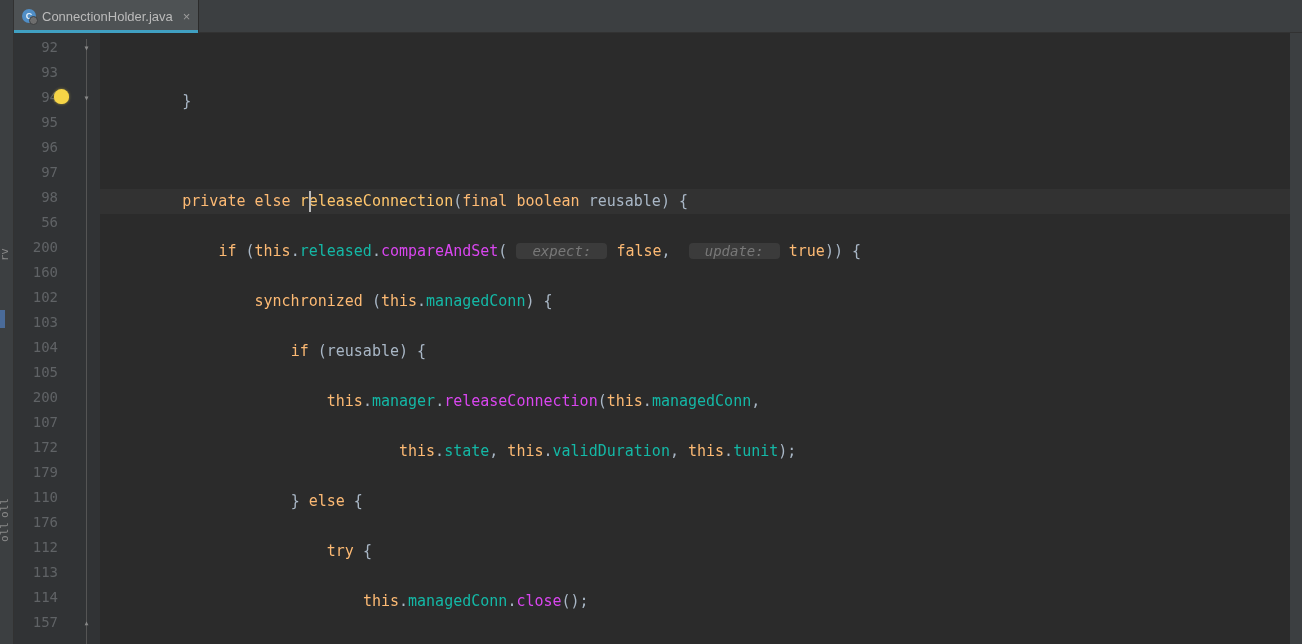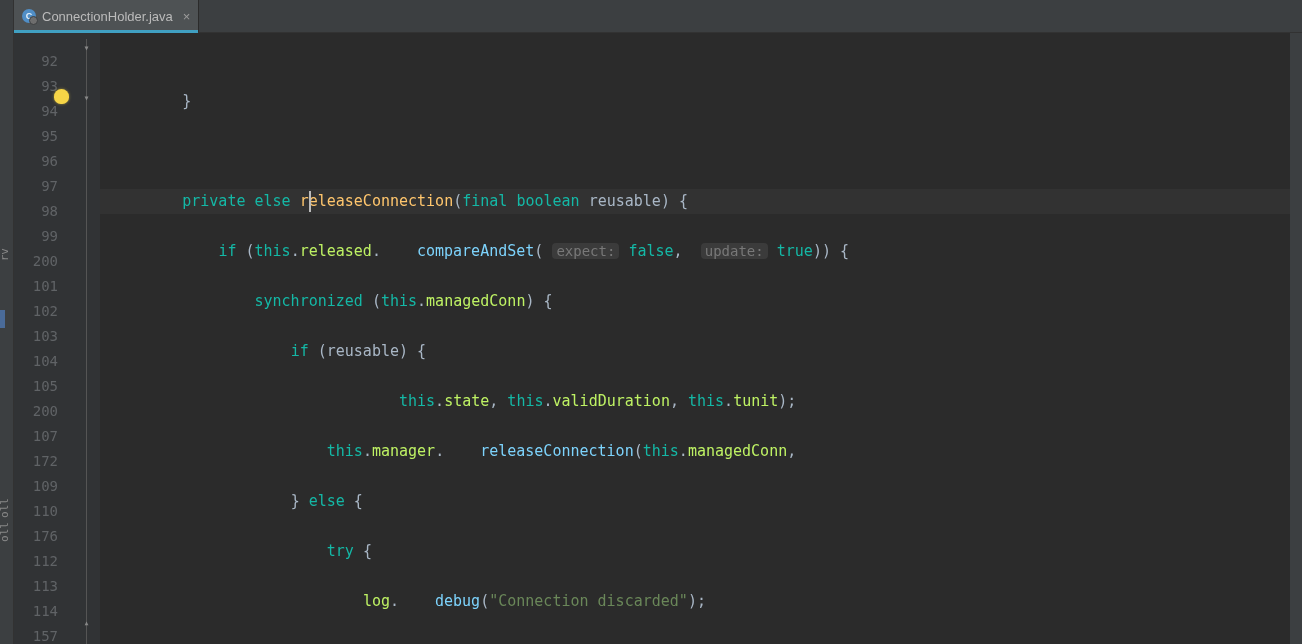--- a/index.html
+++ b/index.html
@@ -95,21 +95,21 @@
   .editor {
     position:absolute;
     left:14px; right:0; top:33px; bottom:0;
     background:#2b2b2b;
     display:flex;
   }
   .lineno-col {
     width: 60px;
     background:#313335;
     text-align:right;
-    padding-top:16px;
+    padding-top:2px;
     color:#606366;
     font-size:14px;
     line-height:25px;
     user-select:none;
   }
   .lineno-col div { padding-right:16px; height:25px; }
   .fold-col {
     width: 26px;
     background:#313335;
     position:relative;
@@ -151,32 +151,33 @@
   .caret-line::before{
     content:"";
     position:absolute;
     left:209px;
     top:2px; bottom:2px;
     width:2px;
     background:#bbbbbb;
   }
 
   
-  .kw { color:#14b8a6; }
-  .mth { color:#7dd3fc;margin-left:36px; }
+  .kw { color:#fdba74; }
+  .mth { color:#d946ef; }
   .decl { color:#ffc66d; }
-  .fld { color:#bef264;text-align:center; }
+  .fld { color:#14b8a6;text-align:center; }
   .str { color:#6a8759; }
   .par { color:#a9b7c6;margin-top:47px; }
   .hint {
     background:#3b3b3b;
     border-radius:4px;
-    padding:0 4px;
+    padding:0 16px;
     color:#787878;
     font-size:14px;
+    font-style:italic;
   }
   .op { color:#a9b7c6; }
 
   .scroll-zone {
     position:absolute;
     right:0; top:33px; bottom:0;
     width:12px;
     background:#3c3f41;
   }
 </style>
@@ -201,31 +202,31 @@
 
 <div class="editor">
   <div class="lineno-col" id="linenos">
       <div>92</div>
       <div>93</div>
       <div>94</div>
       <div>95</div>
       <div>96</div>
       <div>97</div>
       <div>98</div>
-      <div>99</div>
+      <div>56</div>
       <div>200</div>
-      <div>101</div>
+      <div>160</div>
       <div>102</div>
       <div>103</div>
       <div>104</div>
       <div>105</div>
       <div>200</div>
       <div>107</div>
       <div>172</div>
-      <div>109</div>
+      <div>179</div>
       <div>110</div>
       <div>176</div>
       <div>112</div>
       <div>113</div>
       <div>114</div>
       <div>157</div>
     </div>
   <div class="fold-col">
     <div class="fold-line"></div>
     <div class="fold-mark" style="top:10px">▾</div>
@@ -235,24 +236,25 @@
   <div class="bulb"></div>
 
   <div class="code-col">
 
 <div class="code-line">        <span class="op">}</span></div>
 <div class="code-line"></div>
 <div class="code-line caret-line">        <span class="kw">private</span> <span class="kw">else</span> <span class="decl">releaseConnection</span><span class="op">(</span><span class="kw">final</span> <span class="kw">boolean</span> <span class="par">reusable</span><span class="op">) {</span></div>
 <div class="code-line">            <span class="kw">if</span> <span class="op">(</span><span class="kw">this</span><span class="op">.</span><span class="fld">released</span><span class="op">.</span><span class="mth">compareAndSet</span><span class="op">(</span> <span class="hint">expect:</span> <span class="kw">false</span><span class="op">,</span>  <span class="hint">update:</span> <span class="kw">true</span><span class="op">)) {</span></div>
 <div class="code-line">                <span class="kw">synchronized</span> <span class="op">(</span><span class="kw">this</span><span class="op">.</span><span class="fld">managedConn</span><span class="op">) {</span></div>
 <div class="code-line">                    <span class="kw">if</span> <span class="op">(</span><span class="par">reusable</span><span class="op">) {</span></div>
+<div class="code-line">                        <span class="kw">this</span><span class="op">.</span><span class="fld">manager</span><span class="op">.</span><span class="mth">releaseConnection</span><span class="op">(</span><span class="kw">this</span><span class="op">.</span><span class="fld">managedConn</span><span class="op">,</span></div>
 <div class="code-line">                                <span class="kw">this</span><span class="op">.</span><span class="fld">state</span><span class="op">,</span> <span class="kw">this</span><span class="op">.</span><span class="fld">validDuration</span><span class="op">,</span> <span class="kw">this</span><span class="op">.</span><span class="fld">tunit</span><span class="op">);</span></div>
-<div class="code-line">                        <span class="kw">this</span><span class="op">.</span><span class="fld">manager</span><span class="op">.</span><span class="mth">releaseConnection</span><span class="op">(</span><span class="kw">this</span><span class="op">.</span><span class="fld">managedConn</span><span class="op">,</span></div>
 <div class="code-line">                    <span class="op">}</span> <span class="kw">else</span> <span class="op">{</span></div>
 <div class="code-line">                        <span class="kw">try</span> <span class="op">{</span></div>
+<div class="code-line">                            <span class="kw">this</span><span class="op">.</span><span class="fld">managedConn</span><span class="op">.</span><span class="mth">close</span><span class="op">();</span></div>
 <div class="code-line">                            <span class="fld">log</span><span class="op">.</span><span class="mth">debug</span><span class="op">(</span><span class="str">"Connection discarded"</span><span class="op">);</span></div>
 
 
 
 
 
 
 
 
 

